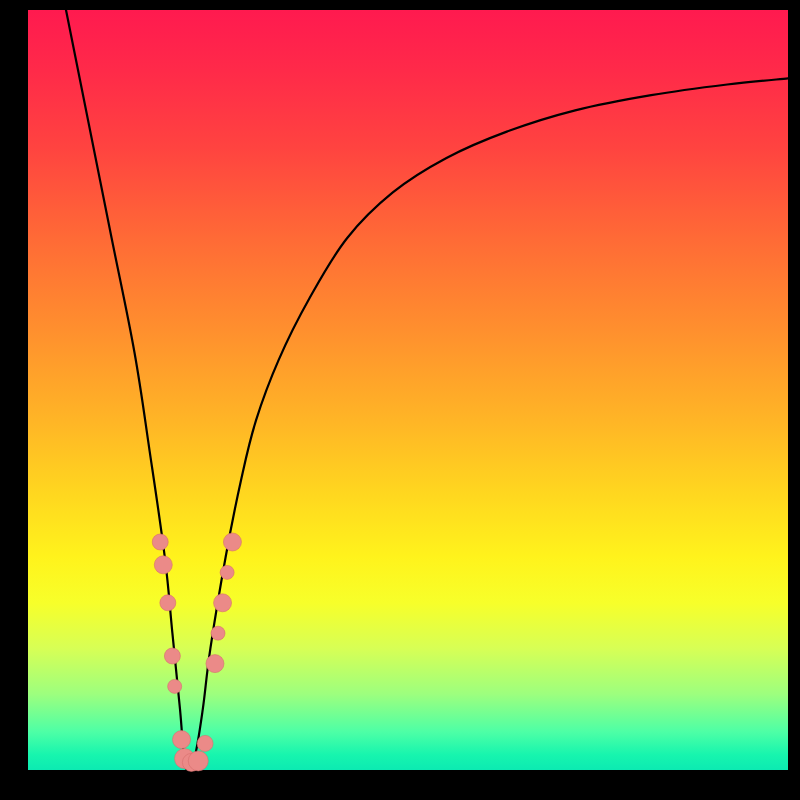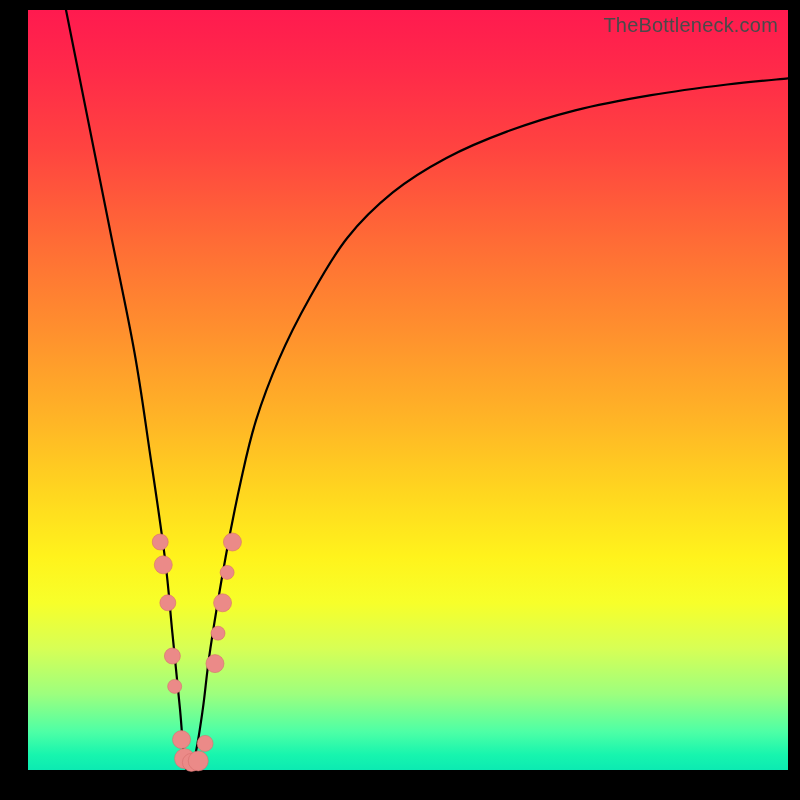--- a/index.html
+++ b/index.html
@@ -57,21 +57,20 @@
     width: 760px;
     height: 760px;
     overflow: visible;
   }
 </style>
 </head>
 <body>
 
 <div class="frame">
   <div class="plot-area">
-    <div class="watermark">TheBottleneck.com</div>
     <svg class="curve" viewBox="0 0 760 760" preserveAspectRatio="none">
       <path id="curve-path" fill="none" stroke="#000" stroke-width="2.2" stroke-linecap="round" stroke-linejoin="round" d="M 38 0 C 42.104 20.52, 52.592000000000006 72.96000000000001, 60.800000000000004 114 C 69.00800000000001 155.04, 75.392 186.96, 83.6 228 C 91.80799999999999 269.03999999999996, 99.56 303.6959999999999, 106.4 341.99999999999994 C 113.24000000000001 380.304, 116.12800000000001 403.864, 121.60000000000001 440.8 C 127.072 477.73600000000005, 132.69599999999997 514.368, 136.79999999999998 547.2 C 140.904 580.032, 141.66400000000002 595.84, 144.4 623.2 C 147.136 650.5600000000001, 149.948 677.312, 152 699.2 C 154.052 721.0880000000001, 154.432 733.856, 155.79999999999998 744.8 C 157.16799999999998 755.7439999999999, 157.548 760, 159.6 760 C 161.652 760, 164.464 755.7439999999999, 167.2 744.8 C 169.93599999999998 733.856, 172.06400000000002 718.3520000000001, 174.8 699.2 C 177.536 680.048, 178.29600000000002 665.76, 182.4 638.4 C 186.504 611.04, 192.128 577.296, 197.6 547.2 C 203.072 517.104, 207.328 495.824, 212.8 471.2 C 218.27200000000002 446.57599999999996, 221.16 432.28799999999995, 228 410.4 C 234.84 388.512, 241.22400000000002 371.48799999999994, 250.8 349.59999999999997 C 260.37600000000003 327.712, 268.888 310.688, 281.2 288.8 C 293.512 266.91200000000003, 304.152 247.15200000000002, 319.2 228 C 334.248 208.84799999999998, 347.016 196.76399999999998, 364.8 182.39999999999998 C 382.584 168.03599999999997, 397.4800000000001 159.14399999999992, 418.00000000000006 148.19999999999993 C 438.52000000000004 137.25599999999994, 455.54400000000004 130.2184, 478.8 121.60000000000002 C 502.056 112.98160000000004, 521.208 106.88640000000005, 547.1999999999999 100.32000000000005 C 573.1919999999999 93.75360000000005, 595.8399999999999 89.77120000000001, 623.1999999999999 85.12 C 650.56 80.4688, 674.576 77.48960000000002, 699.2 74.48000000000002 C 723.8240000000001 71.47040000000001, 749.056 69.49439999999998, 760 68.39999999999998"></path>
       <g id="marker-layer">
           <circle cx="132.23999999999998" cy="532" r="8" fill="#eb8a88" stroke="#d66f6d" stroke-width="0.6"></circle>
           <circle cx="135.28" cy="554.8" r="9" fill="#eb8a88" stroke="#d66f6d" stroke-width="0.6"></circle>
           <circle cx="139.84" cy="592.8" r="8" fill="#eb8a88" stroke="#d66f6d" stroke-width="0.6"></circle>
           <circle cx="144.4" cy="646" r="8" fill="#eb8a88" stroke="#d66f6d" stroke-width="0.6"></circle>
           <circle cx="146.68" cy="676.4" r="7" fill="#eb8a88" stroke="#d66f6d" stroke-width="0.6"></circle>
           <circle cx="153.51999999999998" cy="729.6" r="9" fill="#eb8a88" stroke="#d66f6d" stroke-width="0.6"></circle>
           <circle cx="156.56" cy="748.6" r="10" fill="#eb8a88" stroke="#d66f6d" stroke-width="0.6"></circle>

